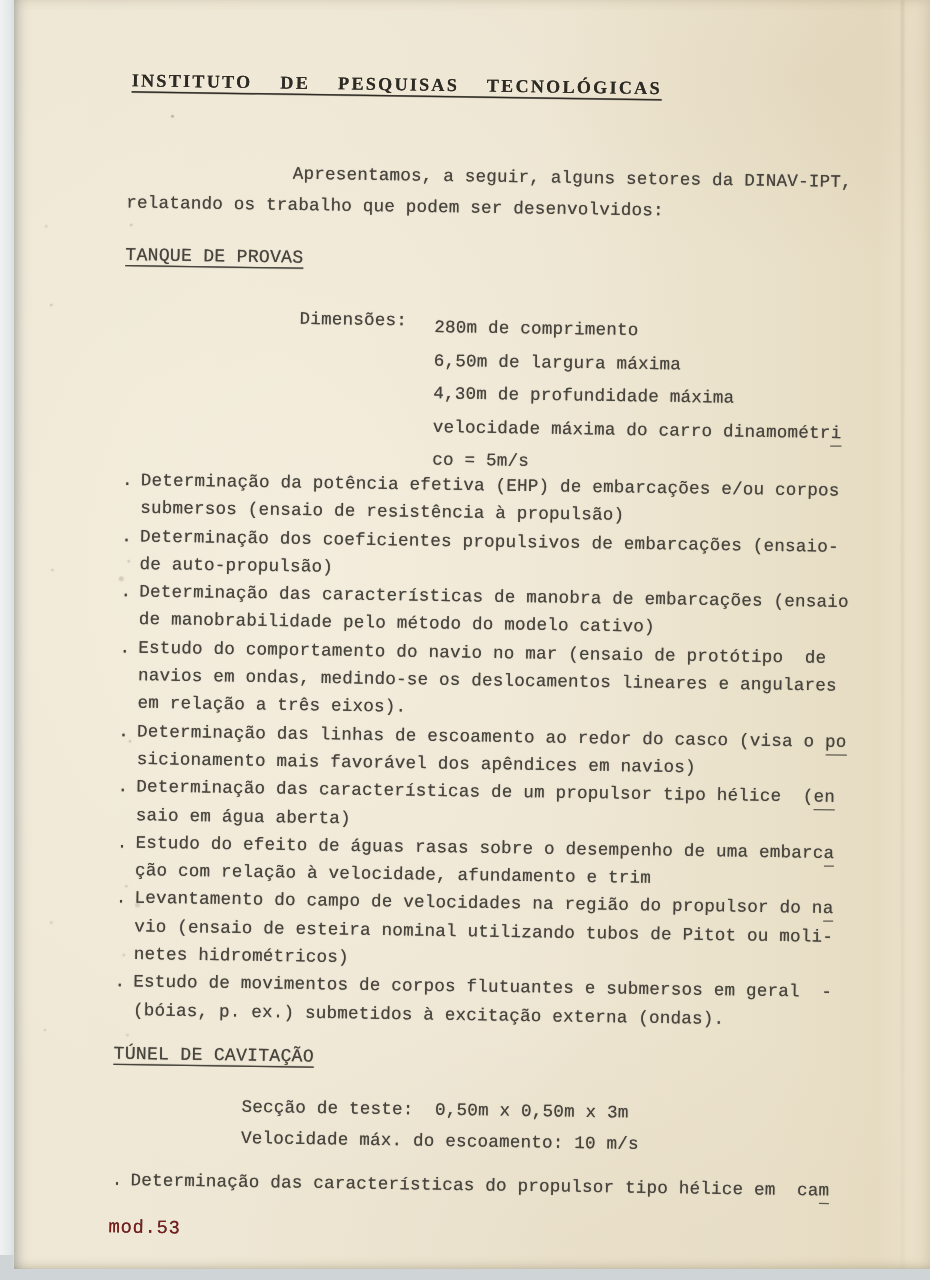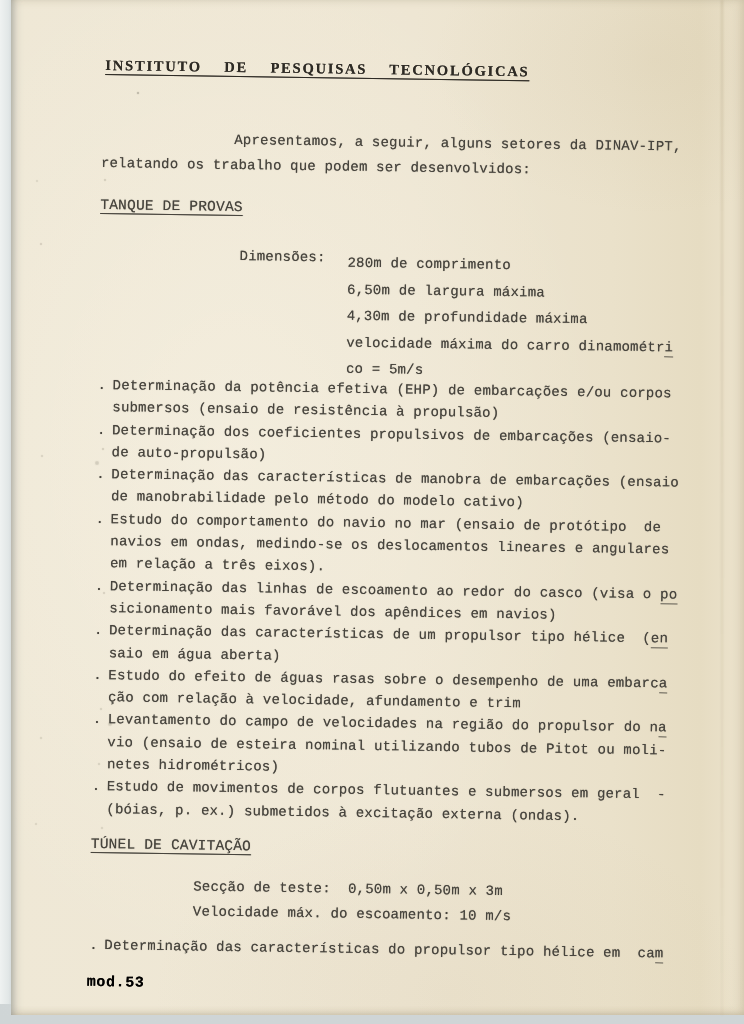--- a/index.html
+++ b/index.html
@@ -72,21 +72,21 @@
   .dims-label{position:absolute;left:237px;top:246px;}
   .dims-lines{position:absolute;left:345px;top:246px;line-height:26.6px;}
   .bullets{position:absolute;left:97px;line-height:22.3px;}
   #tanque-bullets{top:374px;}
   #tunel-bullets{top:934px;}
   .bullet-item{display:flex;}
   .dot{width:15px;flex:0 0 15px;}
   .specs{position:absolute;left:200px;top:873px;line-height:25.4px;}
   .footer-mod{
     position:absolute;left:55px;top:974px;
-    font-weight:700;font-size:15px;letter-spacing:0.6px;color:#000000;
+    font-weight:400;font-size:15px;letter-spacing:0.6px;color:#7f1d1d;
     text-shadow:0 0 0.5px rgba(35,33,29,0.9);
     padding-left:40px;
   }
 </style>
 </head>
 <body>
 
 <div class="left-strip"></div>
 <div class="paper"></div>
 <div class="crease-right"></div>

